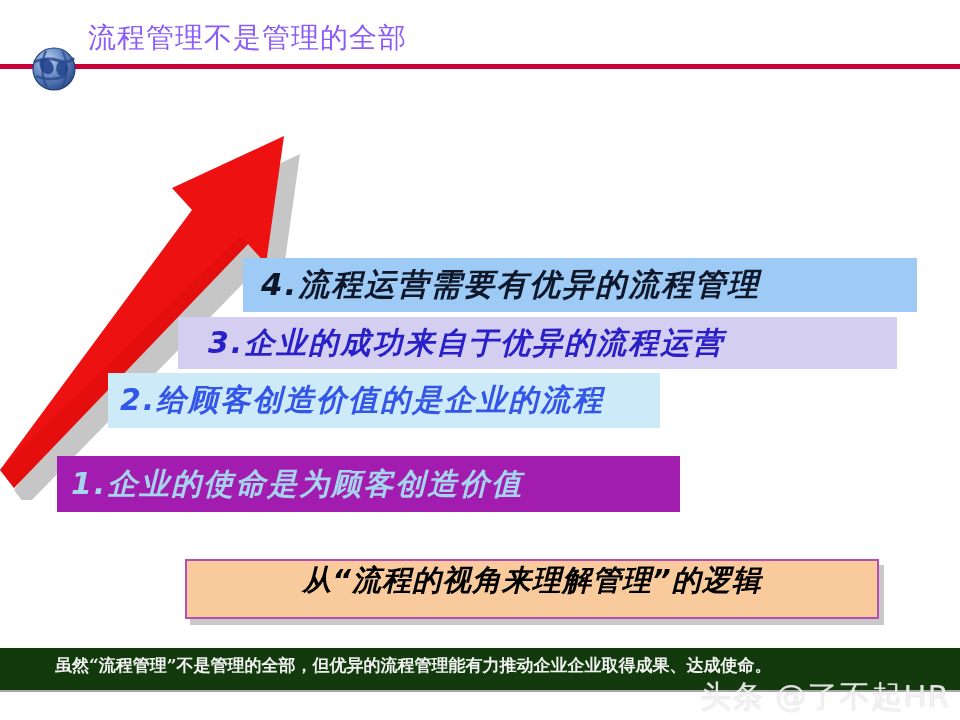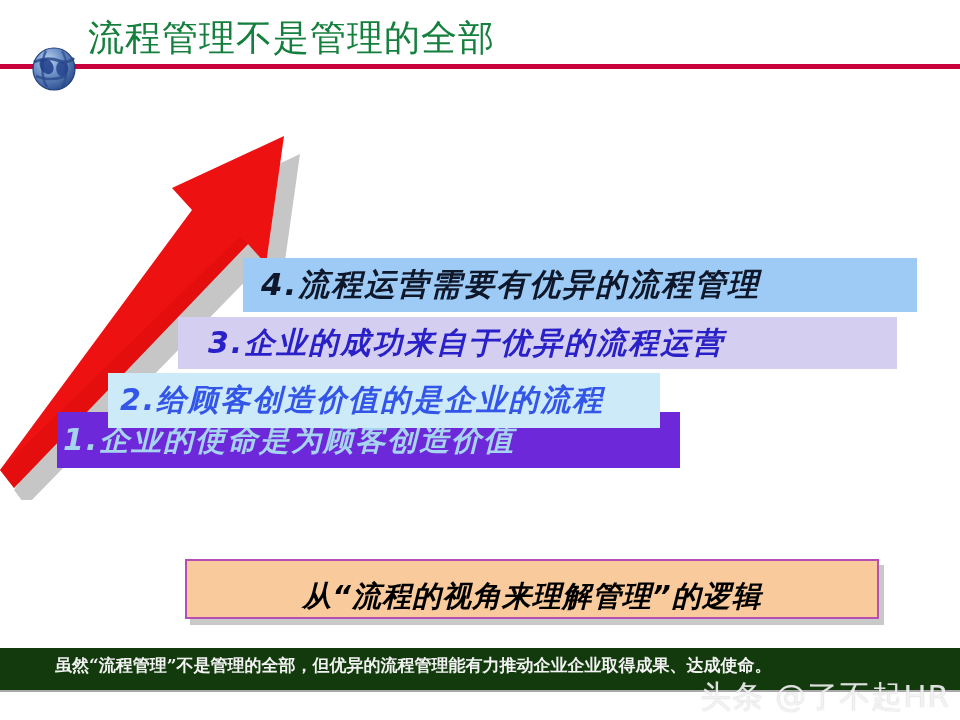--- a/index.html
+++ b/index.html
@@ -22,23 +22,23 @@
     width: 960px; height: 720px;
     background: #ffffff;
     overflow: hidden;
   }
 
   
   #header-title {
     position: absolute;
     left: 88px;
     top: 14px;
-    font-size: 36px;
+    font-size: 28px;
     line-height: 48px;
-    color: #15803d;
+    color: #8b5cf6;
     font-family: "DejaVu Serif", "Liberation Serif", serif;
     font-weight: 400;
     letter-spacing: 1px;
     white-space: nowrap;
     z-index: 6;
   }
   #header-rule {
     position: absolute;
     left: 0;
     top: 64px;
@@ -100,47 +100,47 @@
     left: 108px; top: 373px;
     width: 552px; height: 55px;
     background: #CCEAF7;
     color: #3355E8;
     font-size: 30px;
     padding-left: 12px;
     box-sizing: border-box;
     z-index: 5;
   }
   #step-bar-1 {
-    left: 57px; top: 412px;
+    left: 57px; top: 456px;
     width: 623px; height: 56px;
-    background: #6d28d9;
+    background: #a21caf;
     color: #A6D3EE;
     font-size: 30px;
-    padding-left: 6px;
+    padding-left: 14px;
     box-sizing: border-box;
     z-index: 5;
   }
 
   
   #callout-shadow {
     position: absolute;
     left: 190px; top: 565px;
     width: 694px; height: 60px;
     background: #C9C9C9;
     z-index: 3;
   }
   #callout-box {
     position: absolute;
     left: 185px; top: 559px;
     width: 694px; height: 60px;
     background: #F9CB9C;
     border: 2px solid #B54FB5;
     box-sizing: border-box;
     display: flex;
-    align-items: flex-end;
+    align-items: flex-start;
     justify-content: center;
     z-index: 4;
   }
   #callout-text {
     font-family: "DejaVu Sans", "Liberation Sans", sans-serif;
     font-size: 29px;
     font-weight: bold;
     font-style: italic;
     color: #000000;
     letter-spacing: 1px;

